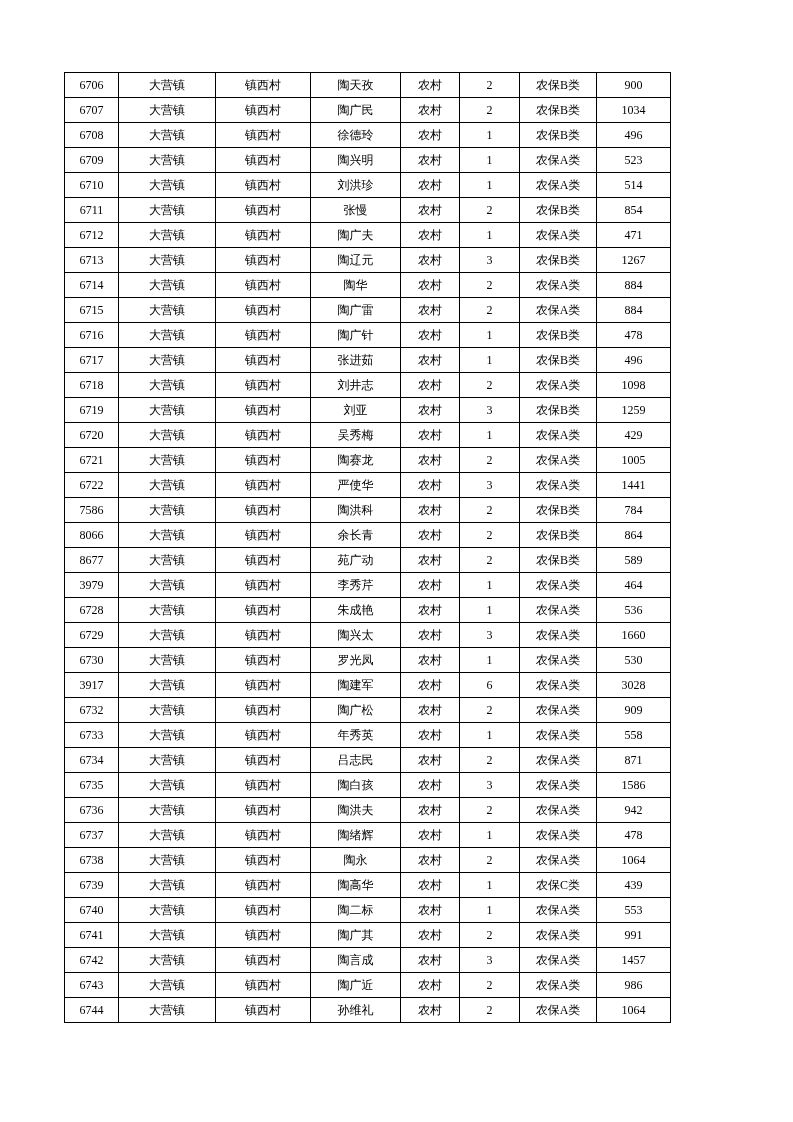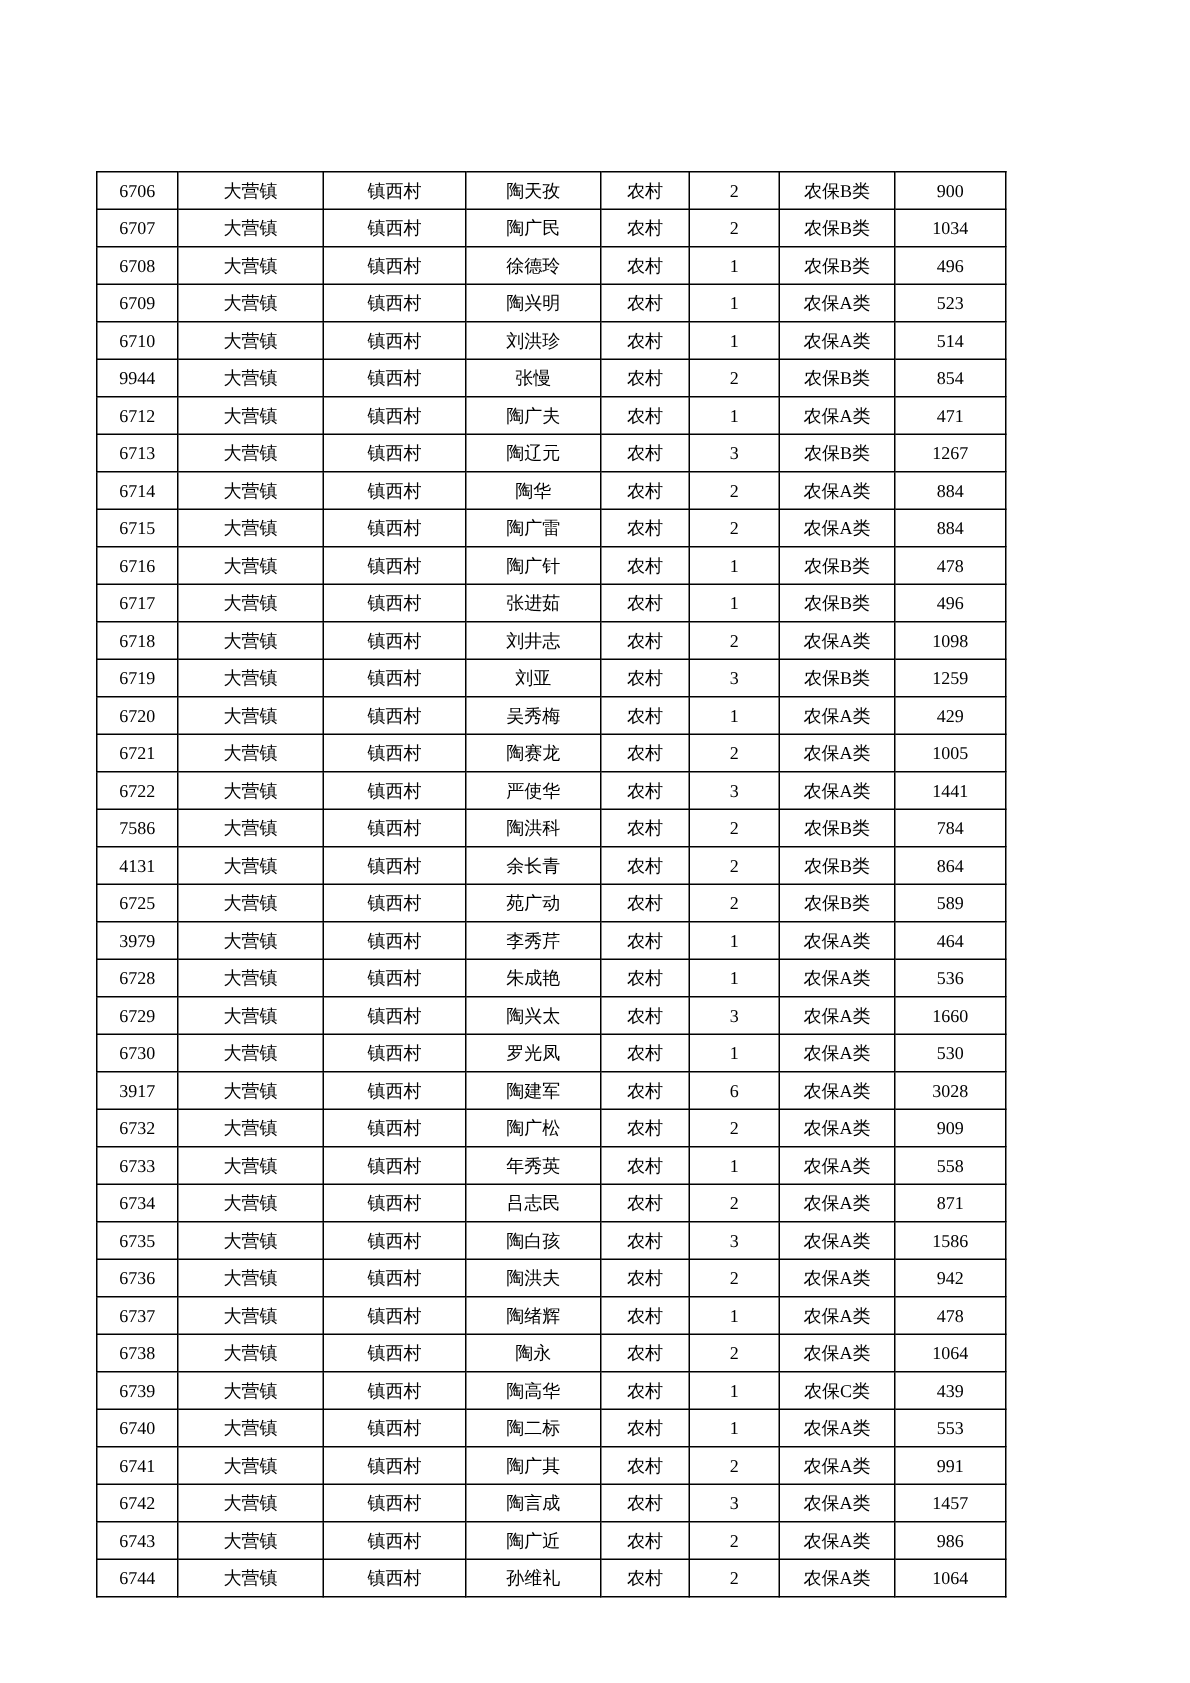--- a/index.html
+++ b/index.html
@@ -15,21 +15,20 @@
     color: #000;
   }
   .sheet {
     position: absolute;
     left: 64px;
     top: 72px;
   }
   table.records {
     border-collapse: collapse;
     table-layout: fixed;
-    margin-top: 42px;
   }
   table.records td {
     border: 1px solid #000;
     height: 24px;
     font-size: 12px;
     line-height: 24px;
     text-align: center;
     vertical-align: middle;
     padding: 0 2px;
     white-space: nowrap;
@@ -104,21 +103,21 @@
           <td>6710</td>
           <td>大营镇</td>
           <td>镇西村</td>
           <td>刘洪珍</td>
           <td>农村</td>
           <td>1</td>
           <td>农保A类</td>
           <td>514</td>
         </tr>
         <tr>
-          <td>9944</td>
+          <td>6711</td>
           <td>大营镇</td>
           <td>镇西村</td>
           <td>张慢</td>
           <td>农村</td>
           <td>2</td>
           <td>农保B类</td>
           <td>854</td>
         </tr>
         <tr>
           <td>6712</td>
@@ -234,31 +233,31 @@
           <td>7586</td>
           <td>大营镇</td>
           <td>镇西村</td>
           <td>陶洪科</td>
           <td>农村</td>
           <td>2</td>
           <td>农保B类</td>
           <td>784</td>
         </tr>
         <tr>
-          <td>4131</td>
+          <td>8066</td>
           <td>大营镇</td>
           <td>镇西村</td>
           <td>余长青</td>
           <td>农村</td>
           <td>2</td>
           <td>农保B类</td>
           <td>864</td>
         </tr>
         <tr>
-          <td>6725</td>
+          <td>8677</td>
           <td>大营镇</td>
           <td>镇西村</td>
           <td>苑广动</td>
           <td>农村</td>
           <td>2</td>
           <td>农保B类</td>
           <td>589</td>
         </tr>
         <tr>
           <td>3979</td>

